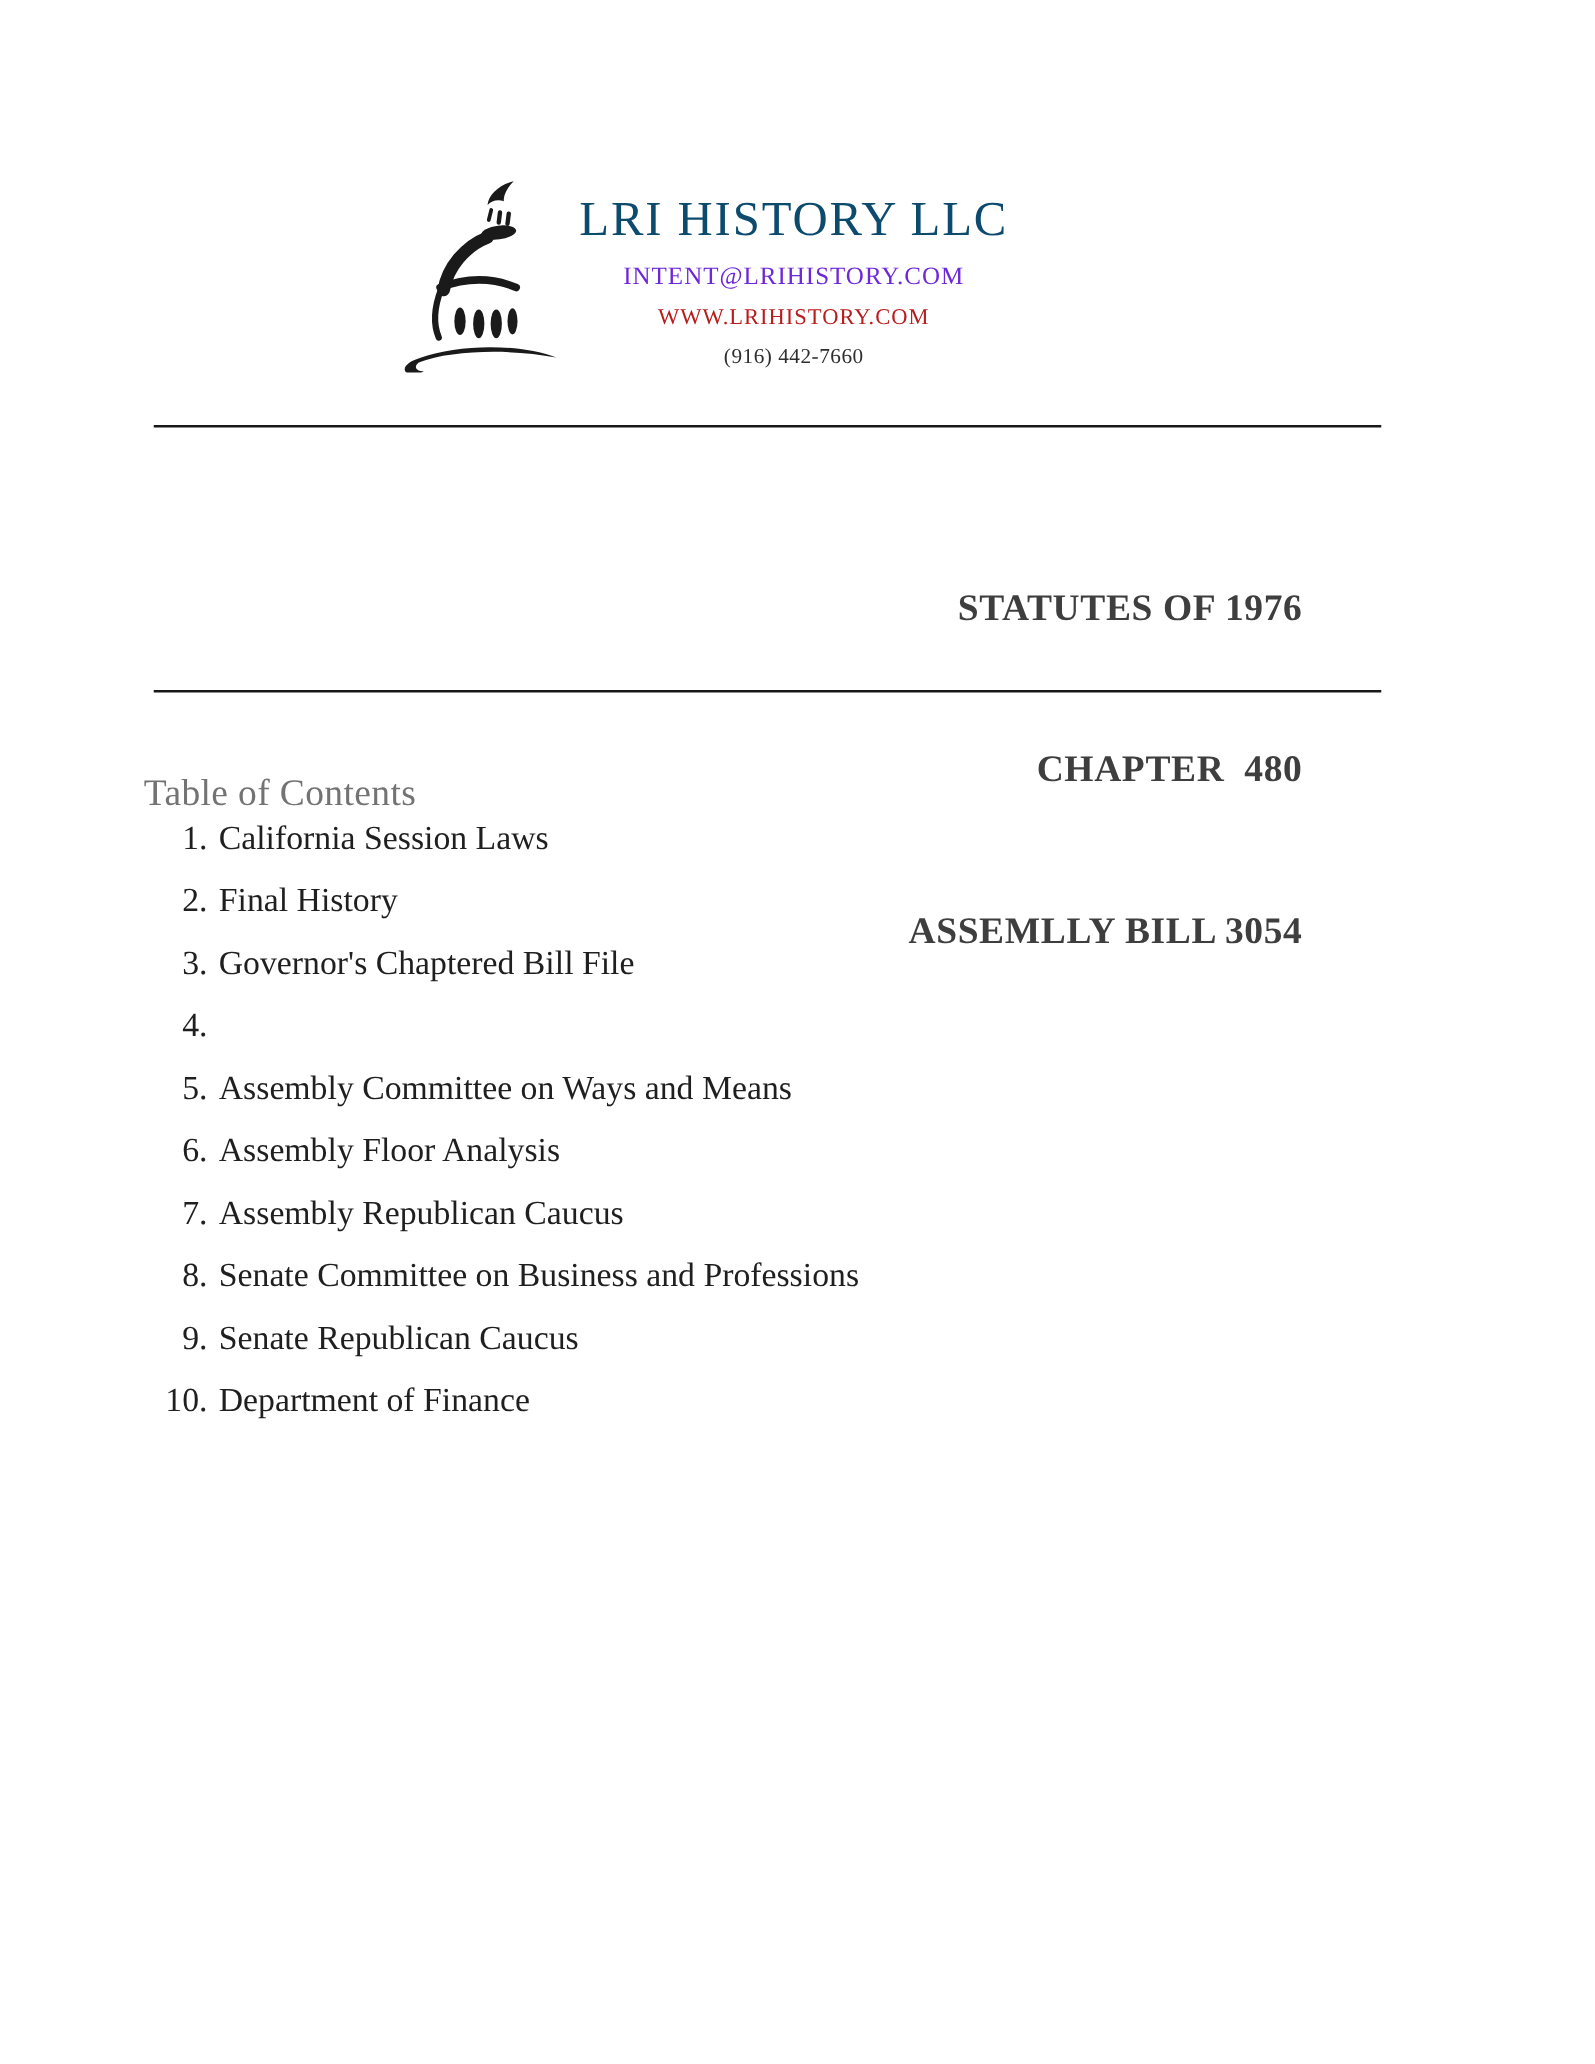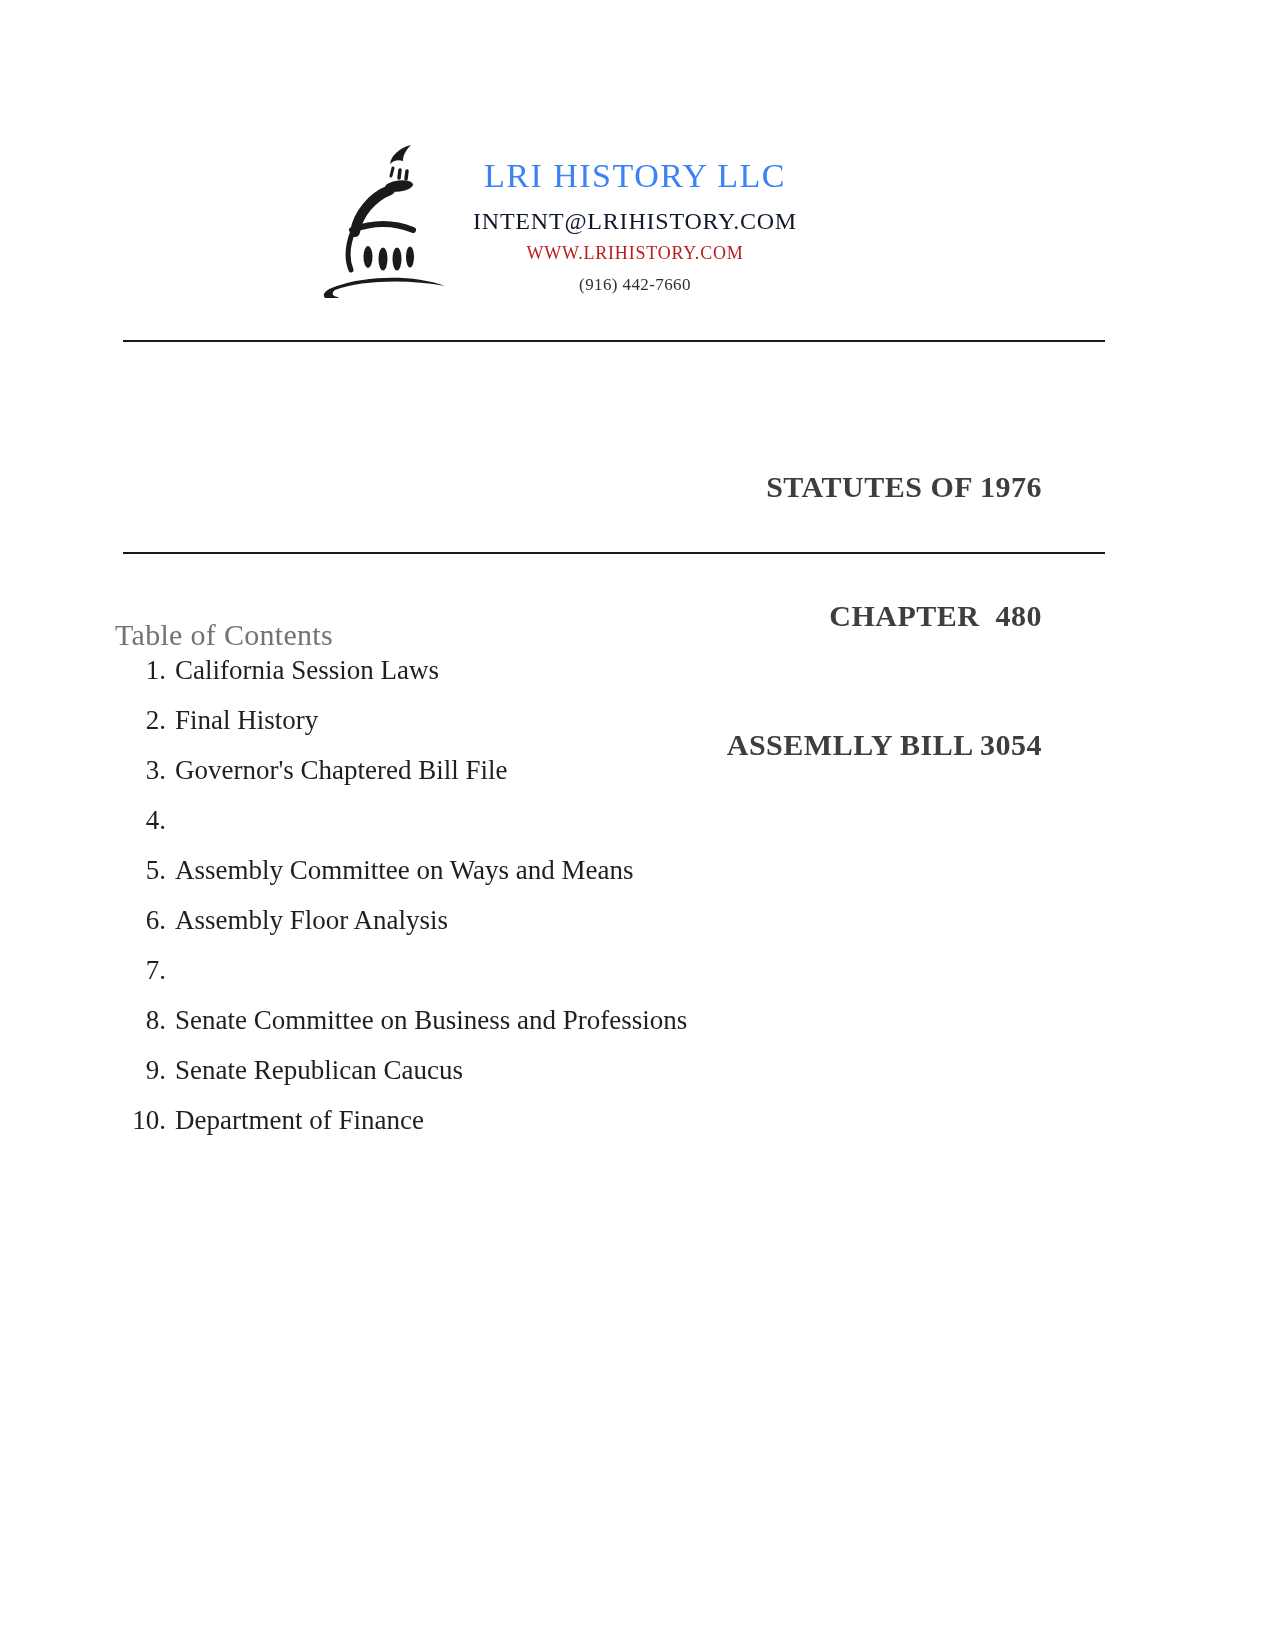--- a/index.html
+++ b/index.html
@@ -22,31 +22,31 @@
     height: 172px;
   }
   .lh-text {
     position: absolute;
     left: 430px;
     top: 158px;
     width: 410px;
     text-align: center;
   }
   .company-name {
-    font-size: 34px;
+    font-size: 39px;
     line-height: 36px;
     letter-spacing: 1.5px;
-    color: #3b82f6;
+    color: #0c4a6e;
   }
   .company-email {
     margin-top: 16px;
-    font-size: 24px;
+    font-size: 20px;
     line-height: 22px;
     letter-spacing: 0.8px;
-    color: #0f172a;
+    color: #6d28d9;
   }
   .company-website {
     margin-top: 10px;
     font-size: 18px;
     line-height: 22px;
     letter-spacing: 0.8px;
     color: #b91c1c;
   }
   .company-phone {
     margin-top: 10px;
@@ -179,20 +179,21 @@
     <div class="toc-row">
       <span class="toc-num">5.</span>
       <span class="toc-label">Assembly Committee on Ways and Means</span>
     </div>
     <div class="toc-row">
       <span class="toc-num">6.</span>
       <span class="toc-label">Assembly Floor Analysis</span>
     </div>
     <div class="toc-row">
       <span class="toc-num">7.</span>
+      <span class="toc-label">Assembly Republican Caucus</span>
     </div>
     <div class="toc-row">
       <span class="toc-num">8.</span>
       <span class="toc-label">Senate Committee on Business and Professions</span>
     </div>
     <div class="toc-row">
       <span class="toc-num">9.</span>
       <span class="toc-label">Senate Republican Caucus</span>
     </div>
     <div class="toc-row">

